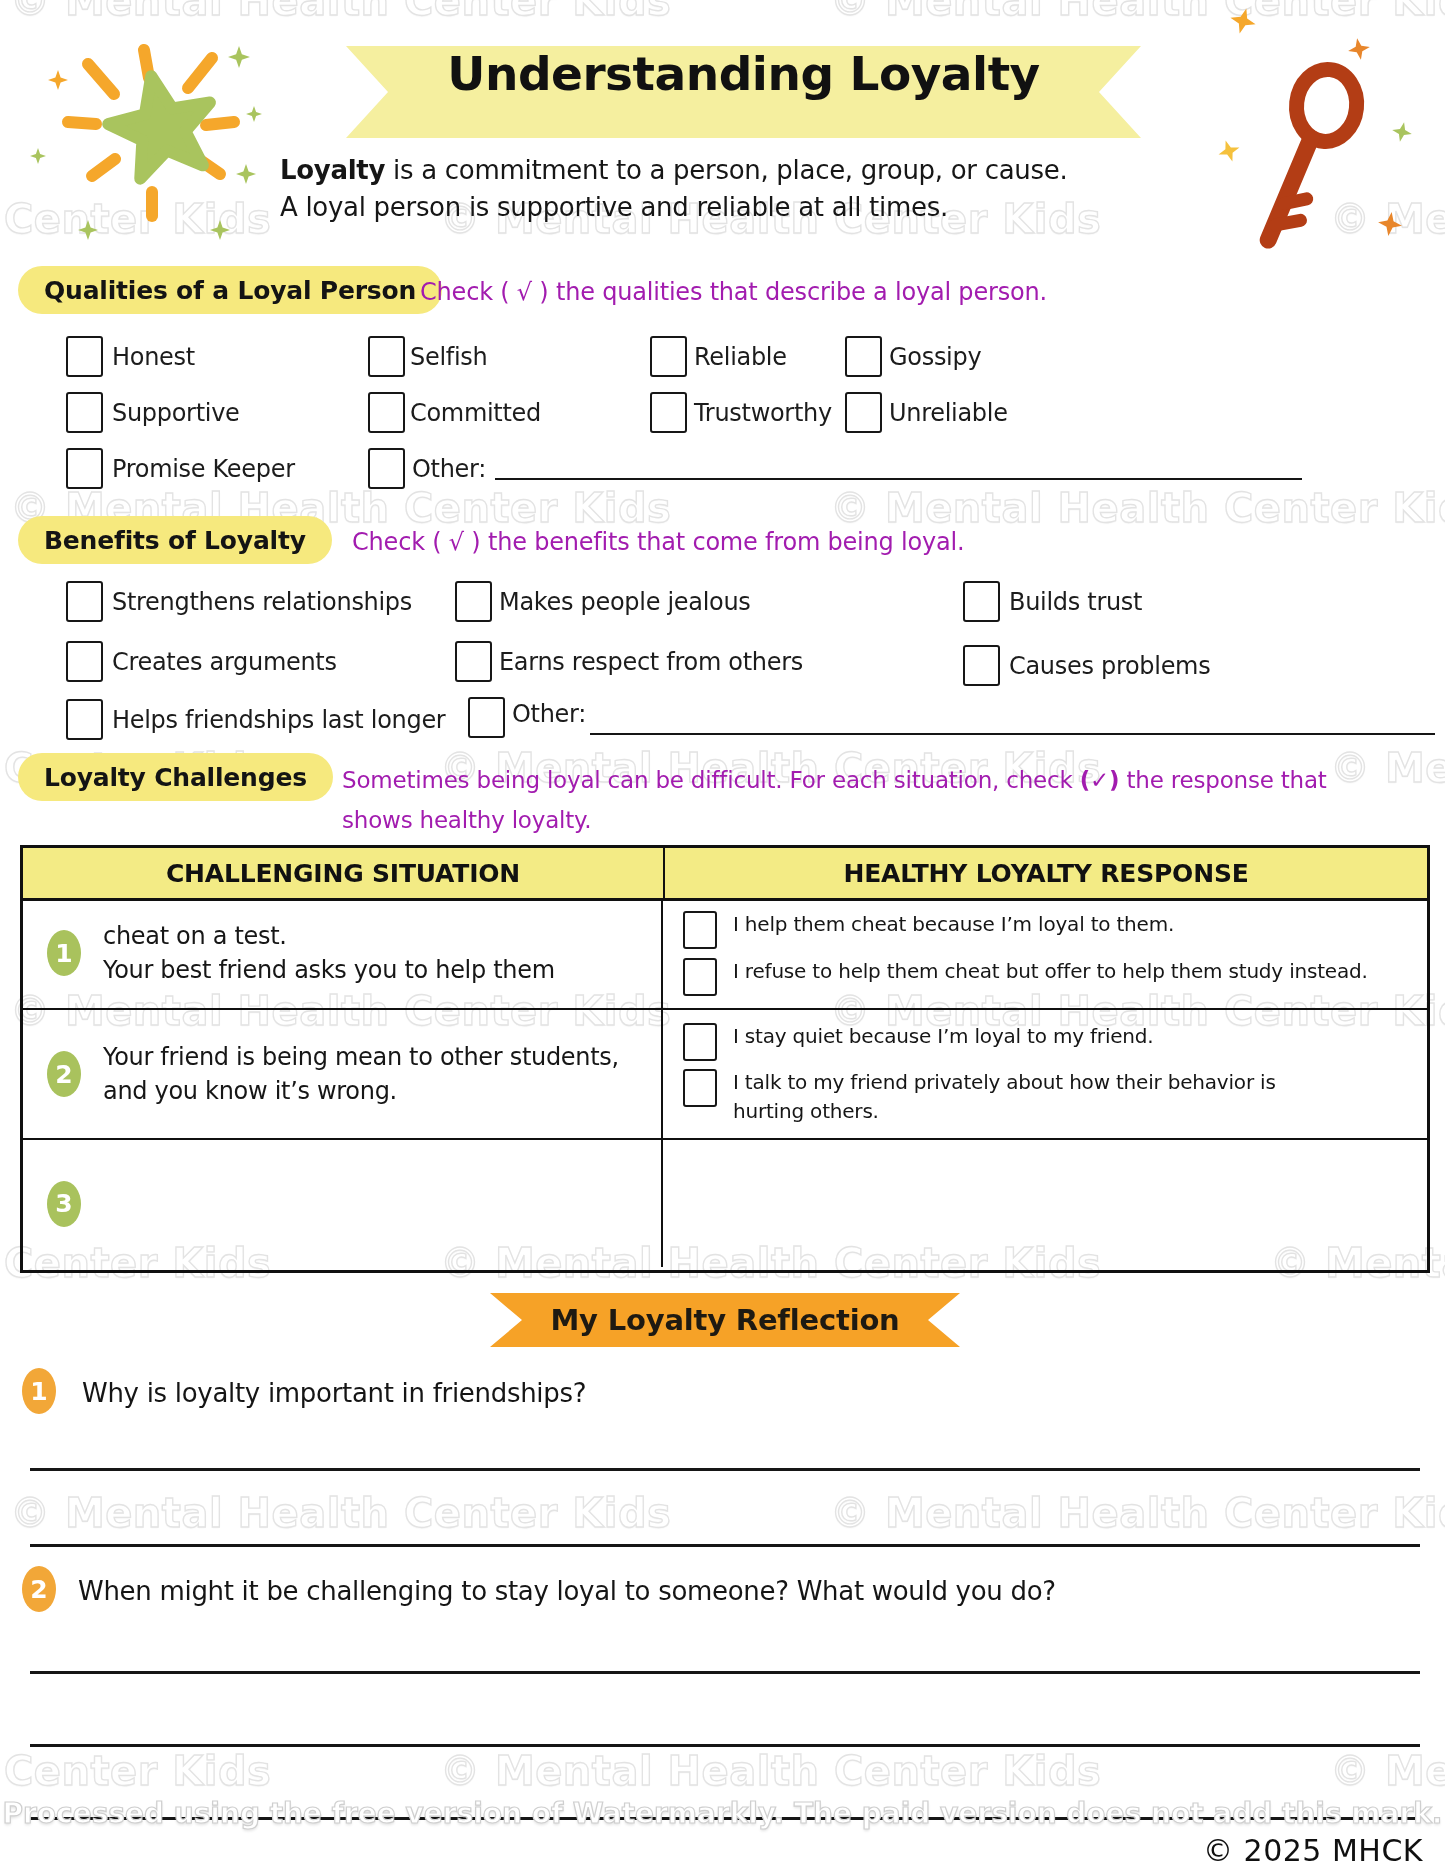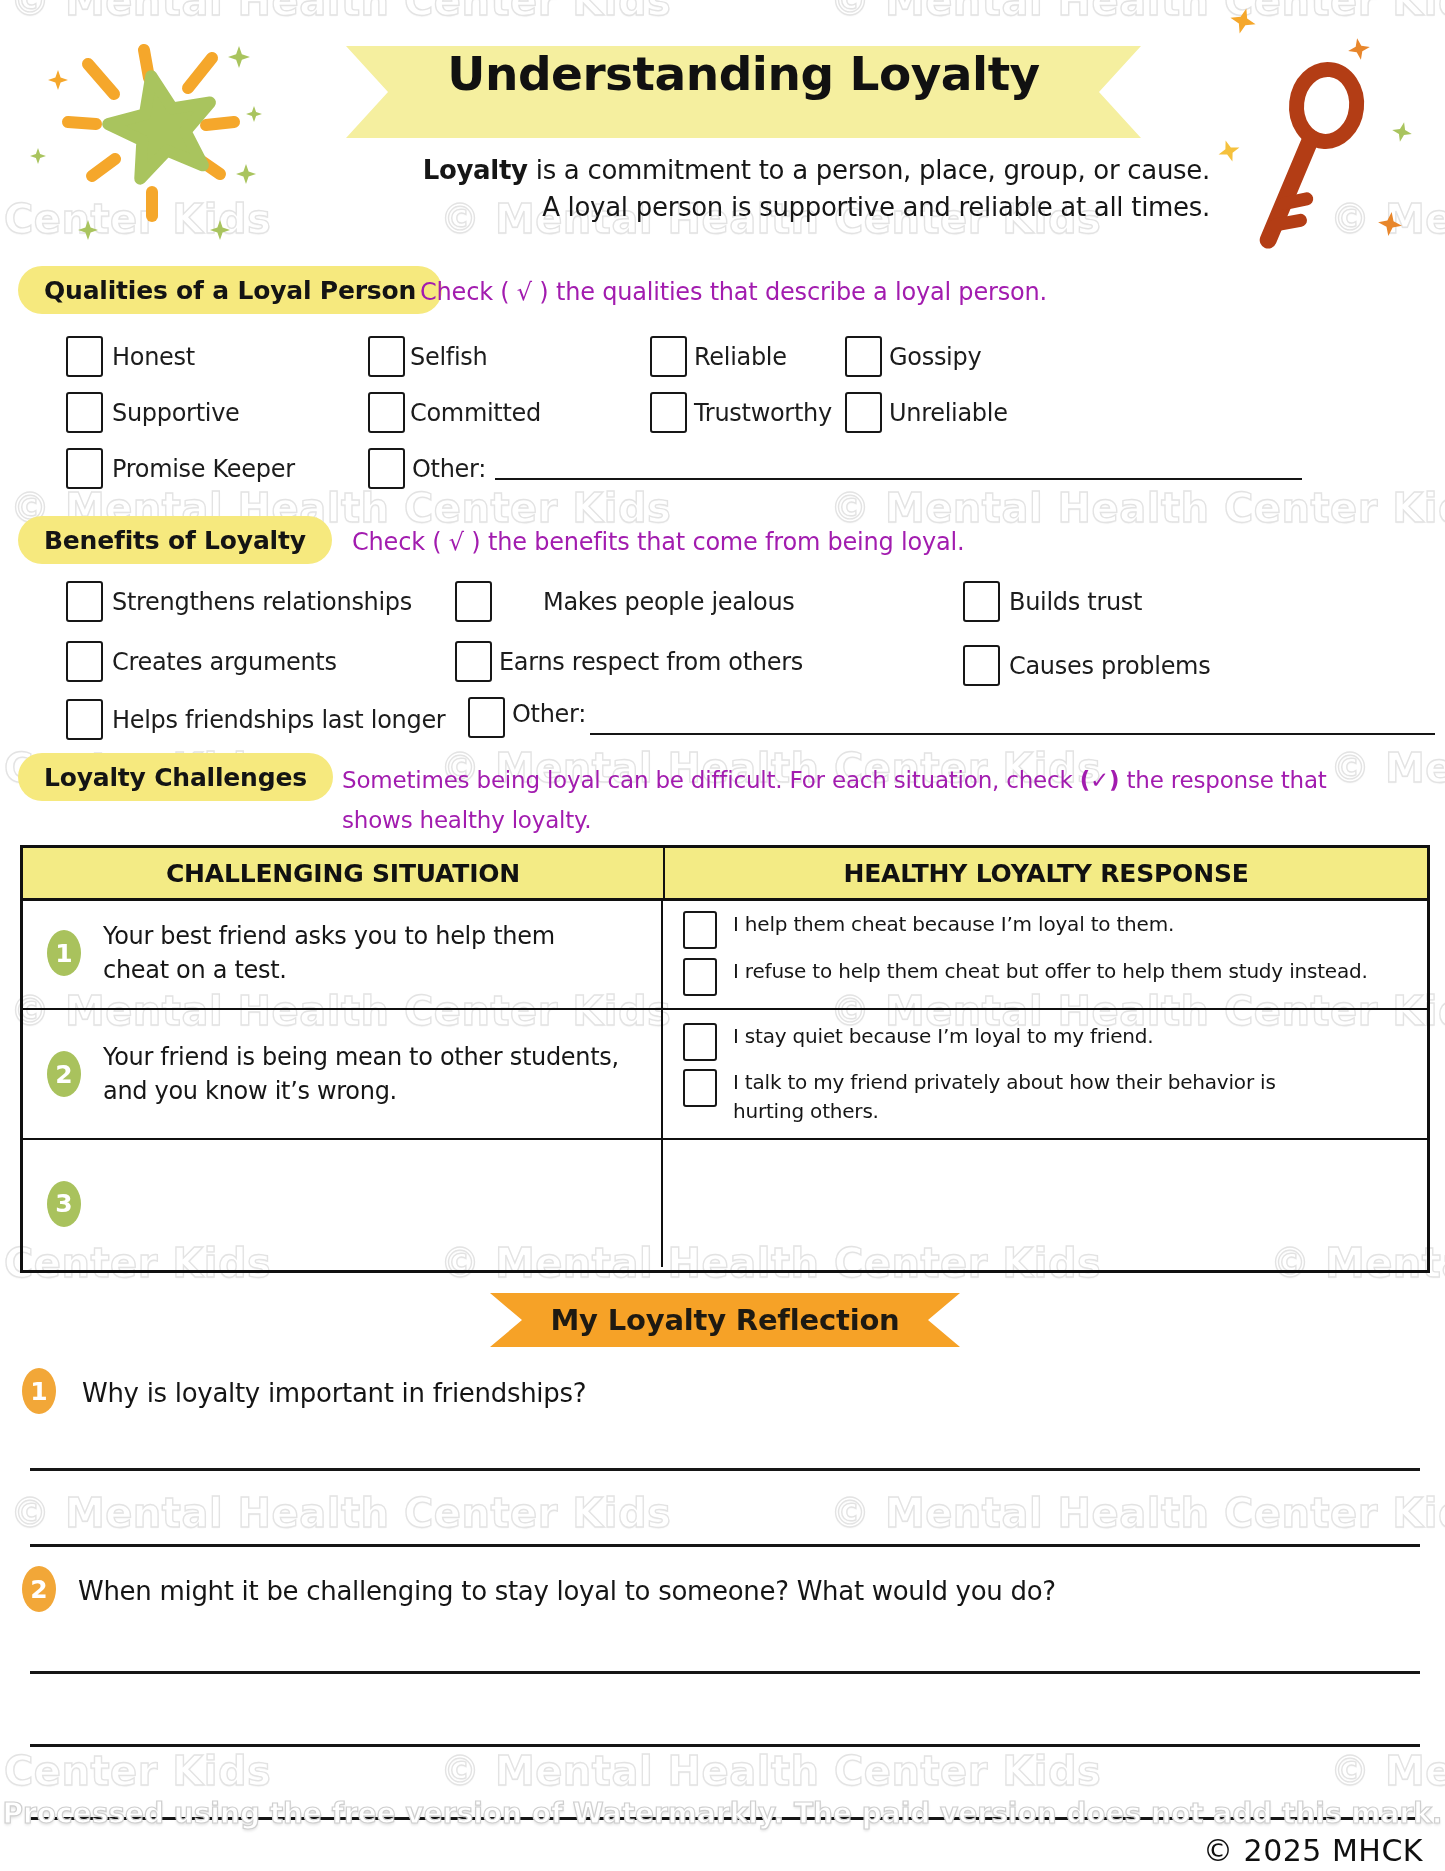--- a/index.html
+++ b/index.html
@@ -9,21 +9,21 @@
   
   .wm{position:absolute;font-size:40px;font-weight:bold;color:#ffffff;white-space:nowrap;
       letter-spacing:0.5px;-webkit-text-stroke:1.3px #e2e2e2;
       text-shadow:0 1px 2px rgba(0,0,0,0.07);opacity:0.96;pointer-events:none;}
 
   
   .banner{position:absolute;left:346px;top:46px;width:795px;height:92px;background:#F5EF9F;
           display:flex;align-items:flex-start;justify-content:center;
           clip-path:polygon(0 0,100% 0,calc(100% - 42px) 50%,100% 100%,0 100%,42px 50%);}
   .banner-title{font-size:47px;font-weight:bold;letter-spacing:-0.5px;color:#111;}
-  .intro{position:absolute;left:290px;top:152px;width:920px;text-align:right;
+  .intro{position:absolute;left:280px;top:152px;width:920px;text-align:left;
          font-size:26px;line-height:37px;letter-spacing:-0.3px;color:#161616;}
 
   
   .pill{position:absolute;height:48px;background:#F6E97E;border-radius:26px;
         display:flex;align-items:center;padding:0 26px;font-size:25px;font-weight:bold;
         color:#141414;letter-spacing:-0.2px;white-space:nowrap;}
   .instr{position:absolute;font-size:24px;color:#a21caf;letter-spacing:-0.2px;white-space:nowrap;}
 
   
   .cb{position:absolute;width:33px;height:37px;border:2.5px solid #171717;border-radius:3px;background:#fff;}
@@ -182,21 +182,21 @@
   <div class="uline" style="left:495px;top:448px;width:807px;height:30px;"></div>
 
   <div class="pill" style="left:18px;top:516px;">
     <span>Benefits of Loyalty</span>
   </div>
   <span class="instr" style="left:352px;top:528px;">Check ( √ ) the benefits that come from being loyal.</span>
 
   <div class="cb" style="left:66px;top:581px;"></div>
   <span class="lbl" style="left:112px;top:588px;">Strengthens relationships</span>
   <div class="cb" style="left:455px;top:581px;"></div>
-  <span class="lbl" style="left:499px;top:588px;margin-left:44px;">Makes people jealous</span>
+  <span class="lbl" style="left:499px;top:588px;">Makes people jealous</span>
   <div class="cb" style="left:963px;top:581px;"></div>
   <span class="lbl" style="left:1009px;top:588px;">Builds trust</span>
 
   <div class="cb" style="left:66px;top:641px;"></div>
   <span class="lbl" style="left:112px;top:648px;">Creates arguments</span>
   <div class="cb" style="left:455px;top:641px;"></div>
   <span class="lbl" style="left:499px;top:648px;">Earns respect from others</span>
   <div class="cb" style="left:963px;top:645px;"></div>
   <span class="lbl" style="left:1009px;top:652px;">Causes problems</span>
 
@@ -217,22 +217,22 @@
   <div class="ctable">
     <div class="thead">
       <div class="th th1">CHALLENGING SITUATION</div>
       <div class="th th2">HEALTHY LOYALTY RESPONSE</div>
     </div>
 
     <div class="trow" style="top:50px;height:110px;">
       <div class="tc-left">
         <div class="numc">1</div>
         <div class="sit">
+          <div>cheat on a test.</div>
           <div>Your best friend asks you to help them</div>
-          <div>cheat on a test.</div>
         </div>
       </div>
       <div class="tc-right">
         <div class="opt">
           <div class="cbr"></div>
           <div class="resp">I help them cheat because I’m loyal to them.</div>
         </div>
         <div class="opt">
           <div class="cbr"></div>
           <div class="resp">I refuse to help them cheat but offer to help them study instead.</div>

